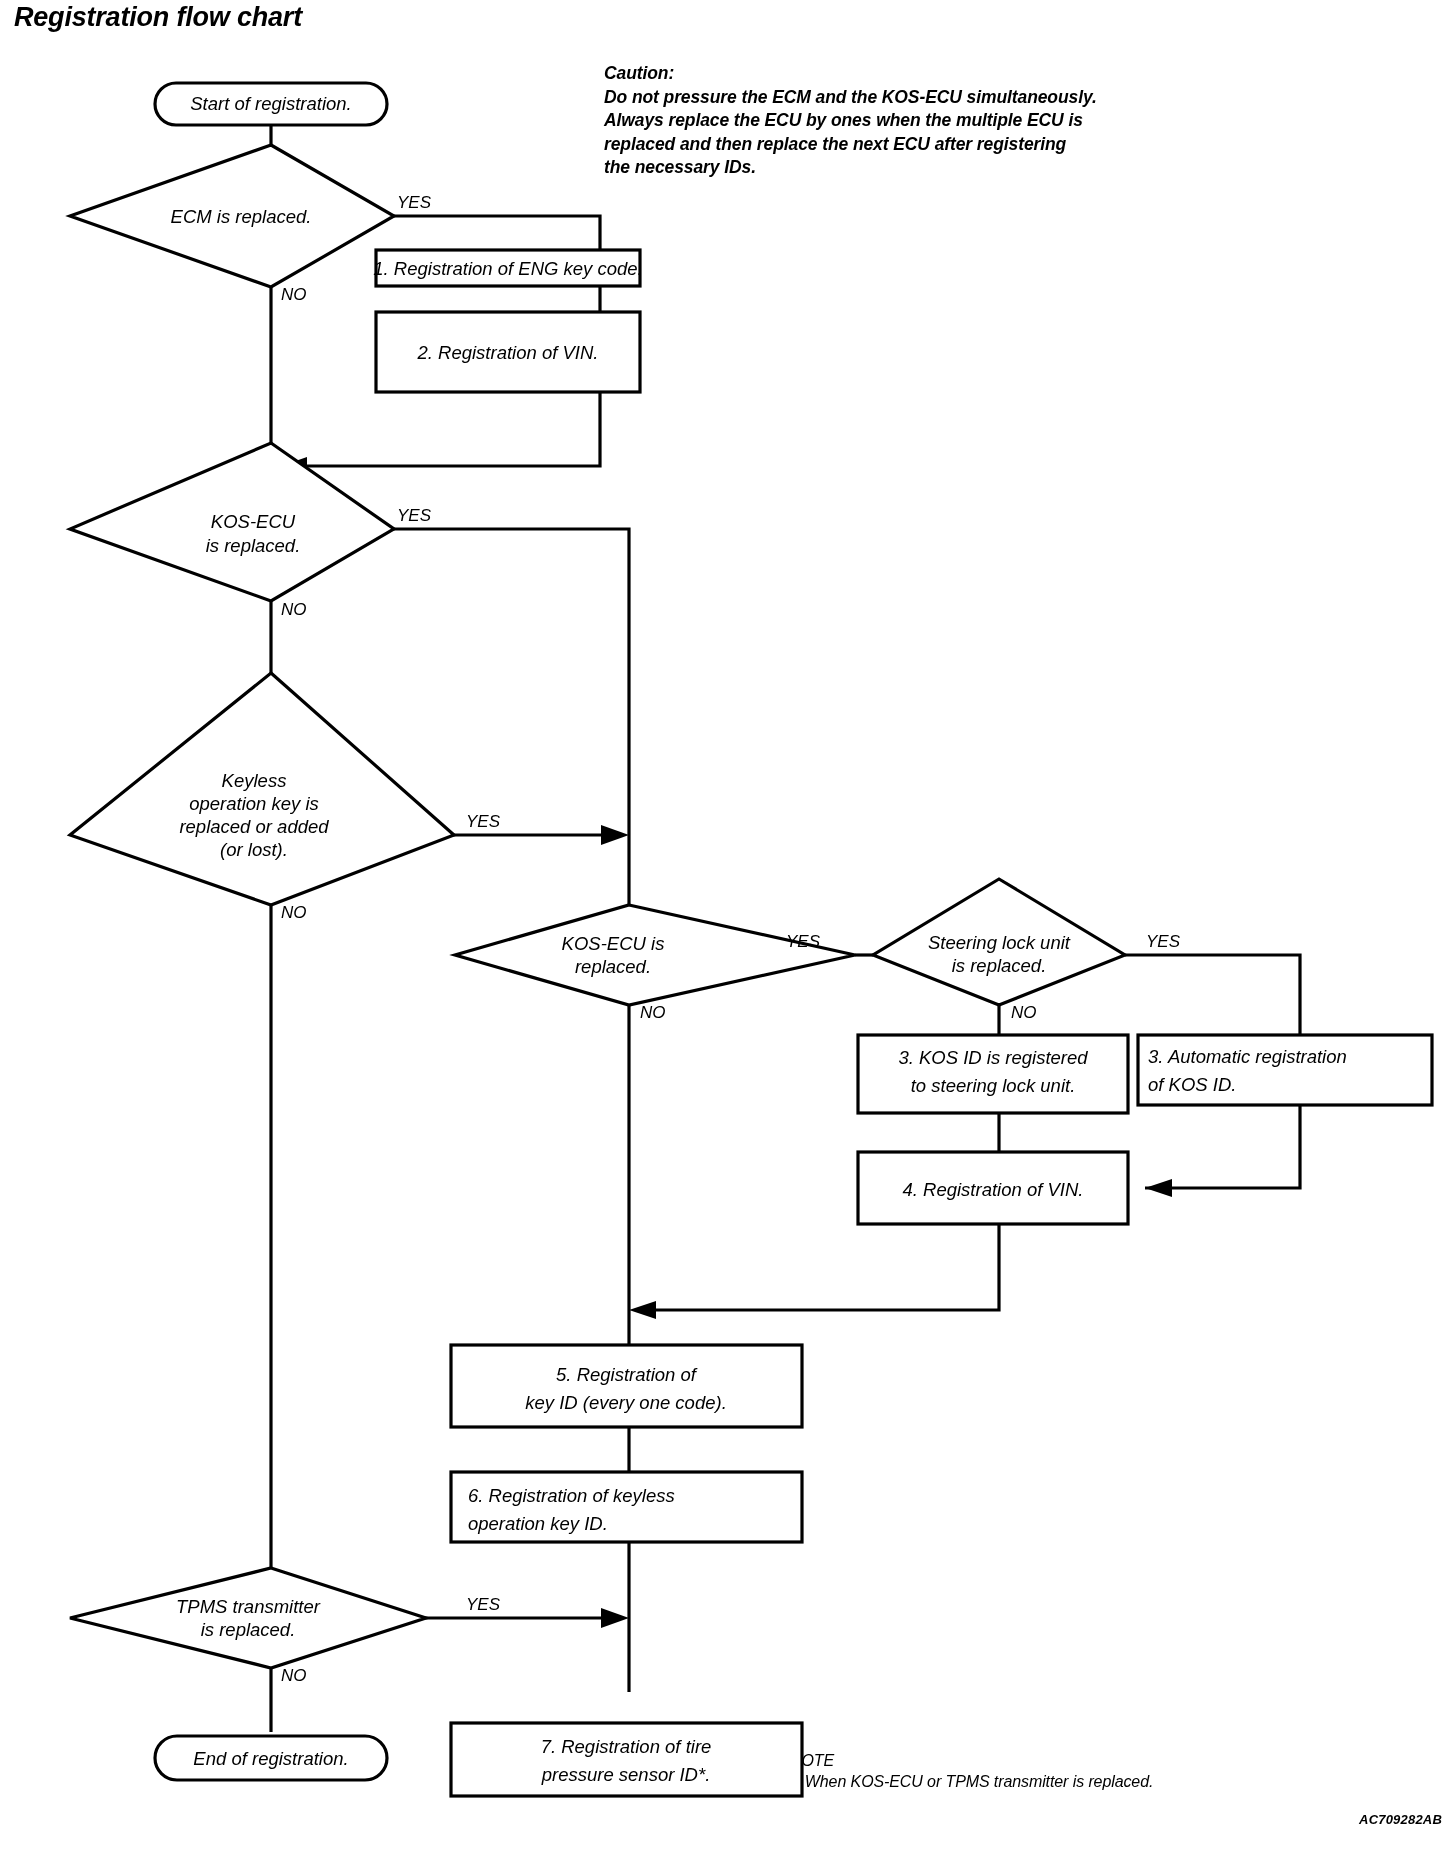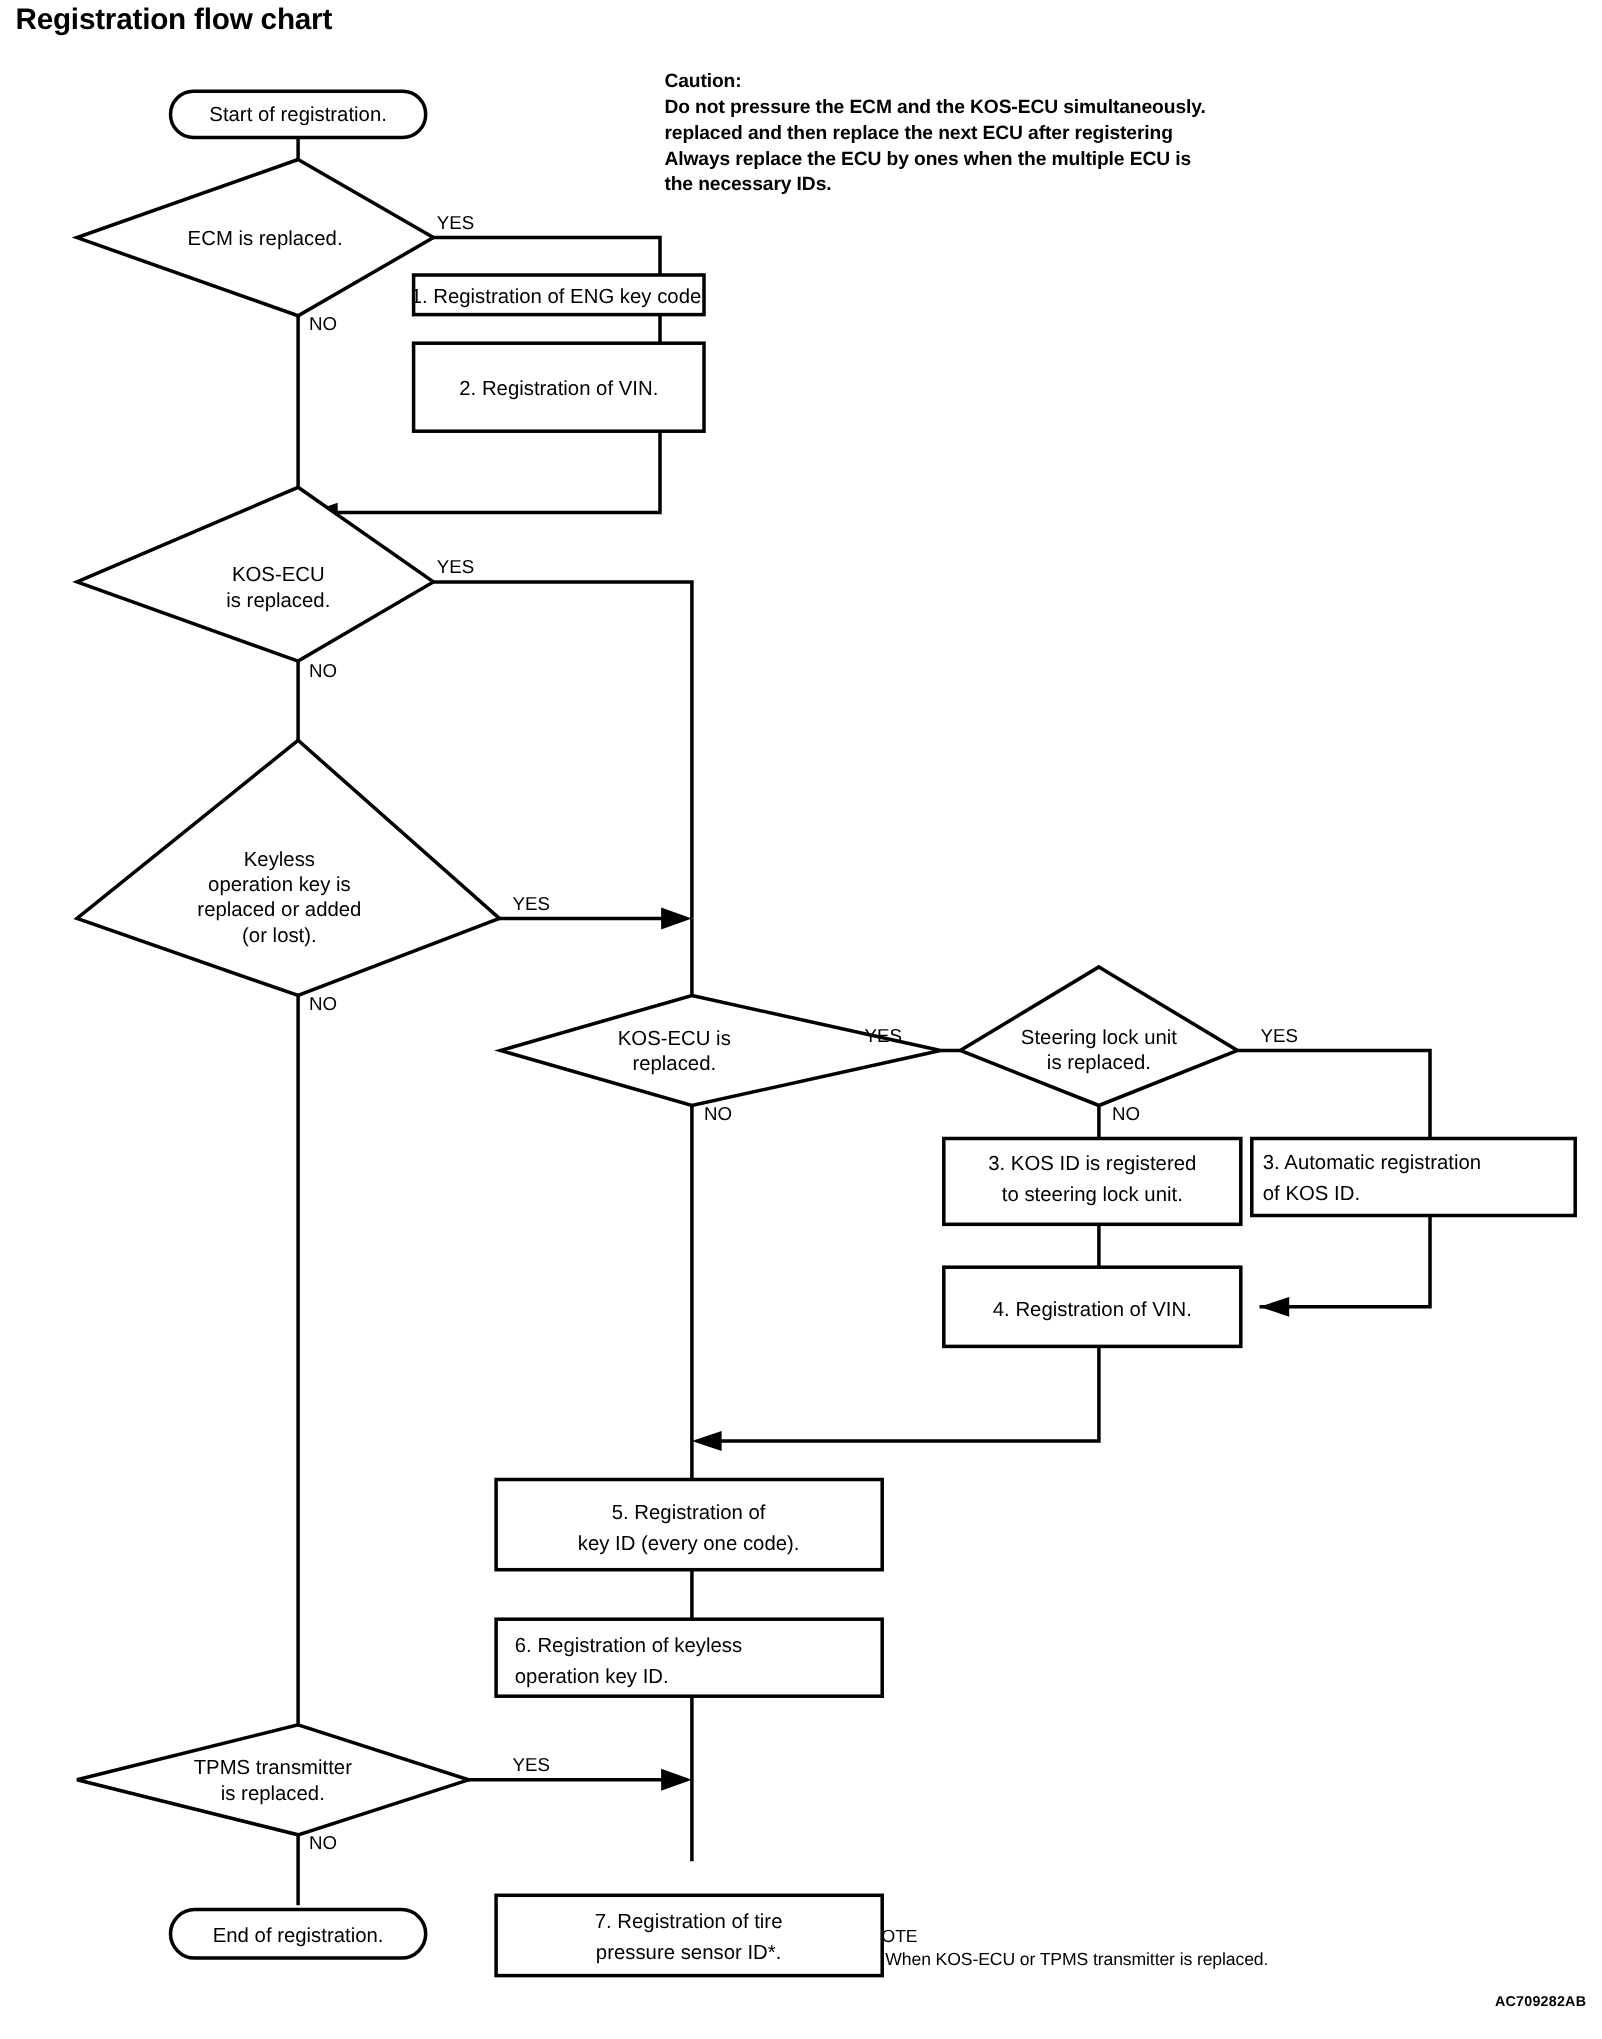--- a/index.html
+++ b/index.html
@@ -12,20 +12,21 @@
     height: 1854px;
     font-family: "Liberation Sans", sans-serif;
     color: #000000;
     position: relative;
     overflow: hidden;
   }
   #page {
     position: relative;
     width: 1456px;
     height: 1854px;
+    font-style: italic;
   }
   .page-title {
     position: absolute;
     left: 14px;
     top: 2px;
     font-size: 27px;
     font-weight: bold;
     letter-spacing: -0.2px;
     white-space: nowrap;
   }
@@ -102,22 +103,22 @@
 </head>
 <body>
 
 <div id="page">
 
   <div class="page-title">Registration flow chart</div>
 
   <div class="caution-block">
     <div>Caution:</div>
     <div>Do not pressure the ECM and the KOS-ECU simultaneously.</div>
+    <div>Always replace the ECU by ones when the multiple ECU is</div>
     <div>replaced and then replace the next ECU after registering</div>
-    <div>Always replace the ECU by ones when the multiple ECU is</div>
     <div>the necessary IDs.</div>
   </div>
 
   <div class="note-block">
     <div>NOTE</div>
     <div>*: When KOS-ECU or TPMS transmitter is replaced.</div>
   </div>
 
   <div class="figure-code">AC709282AB</div>
 

